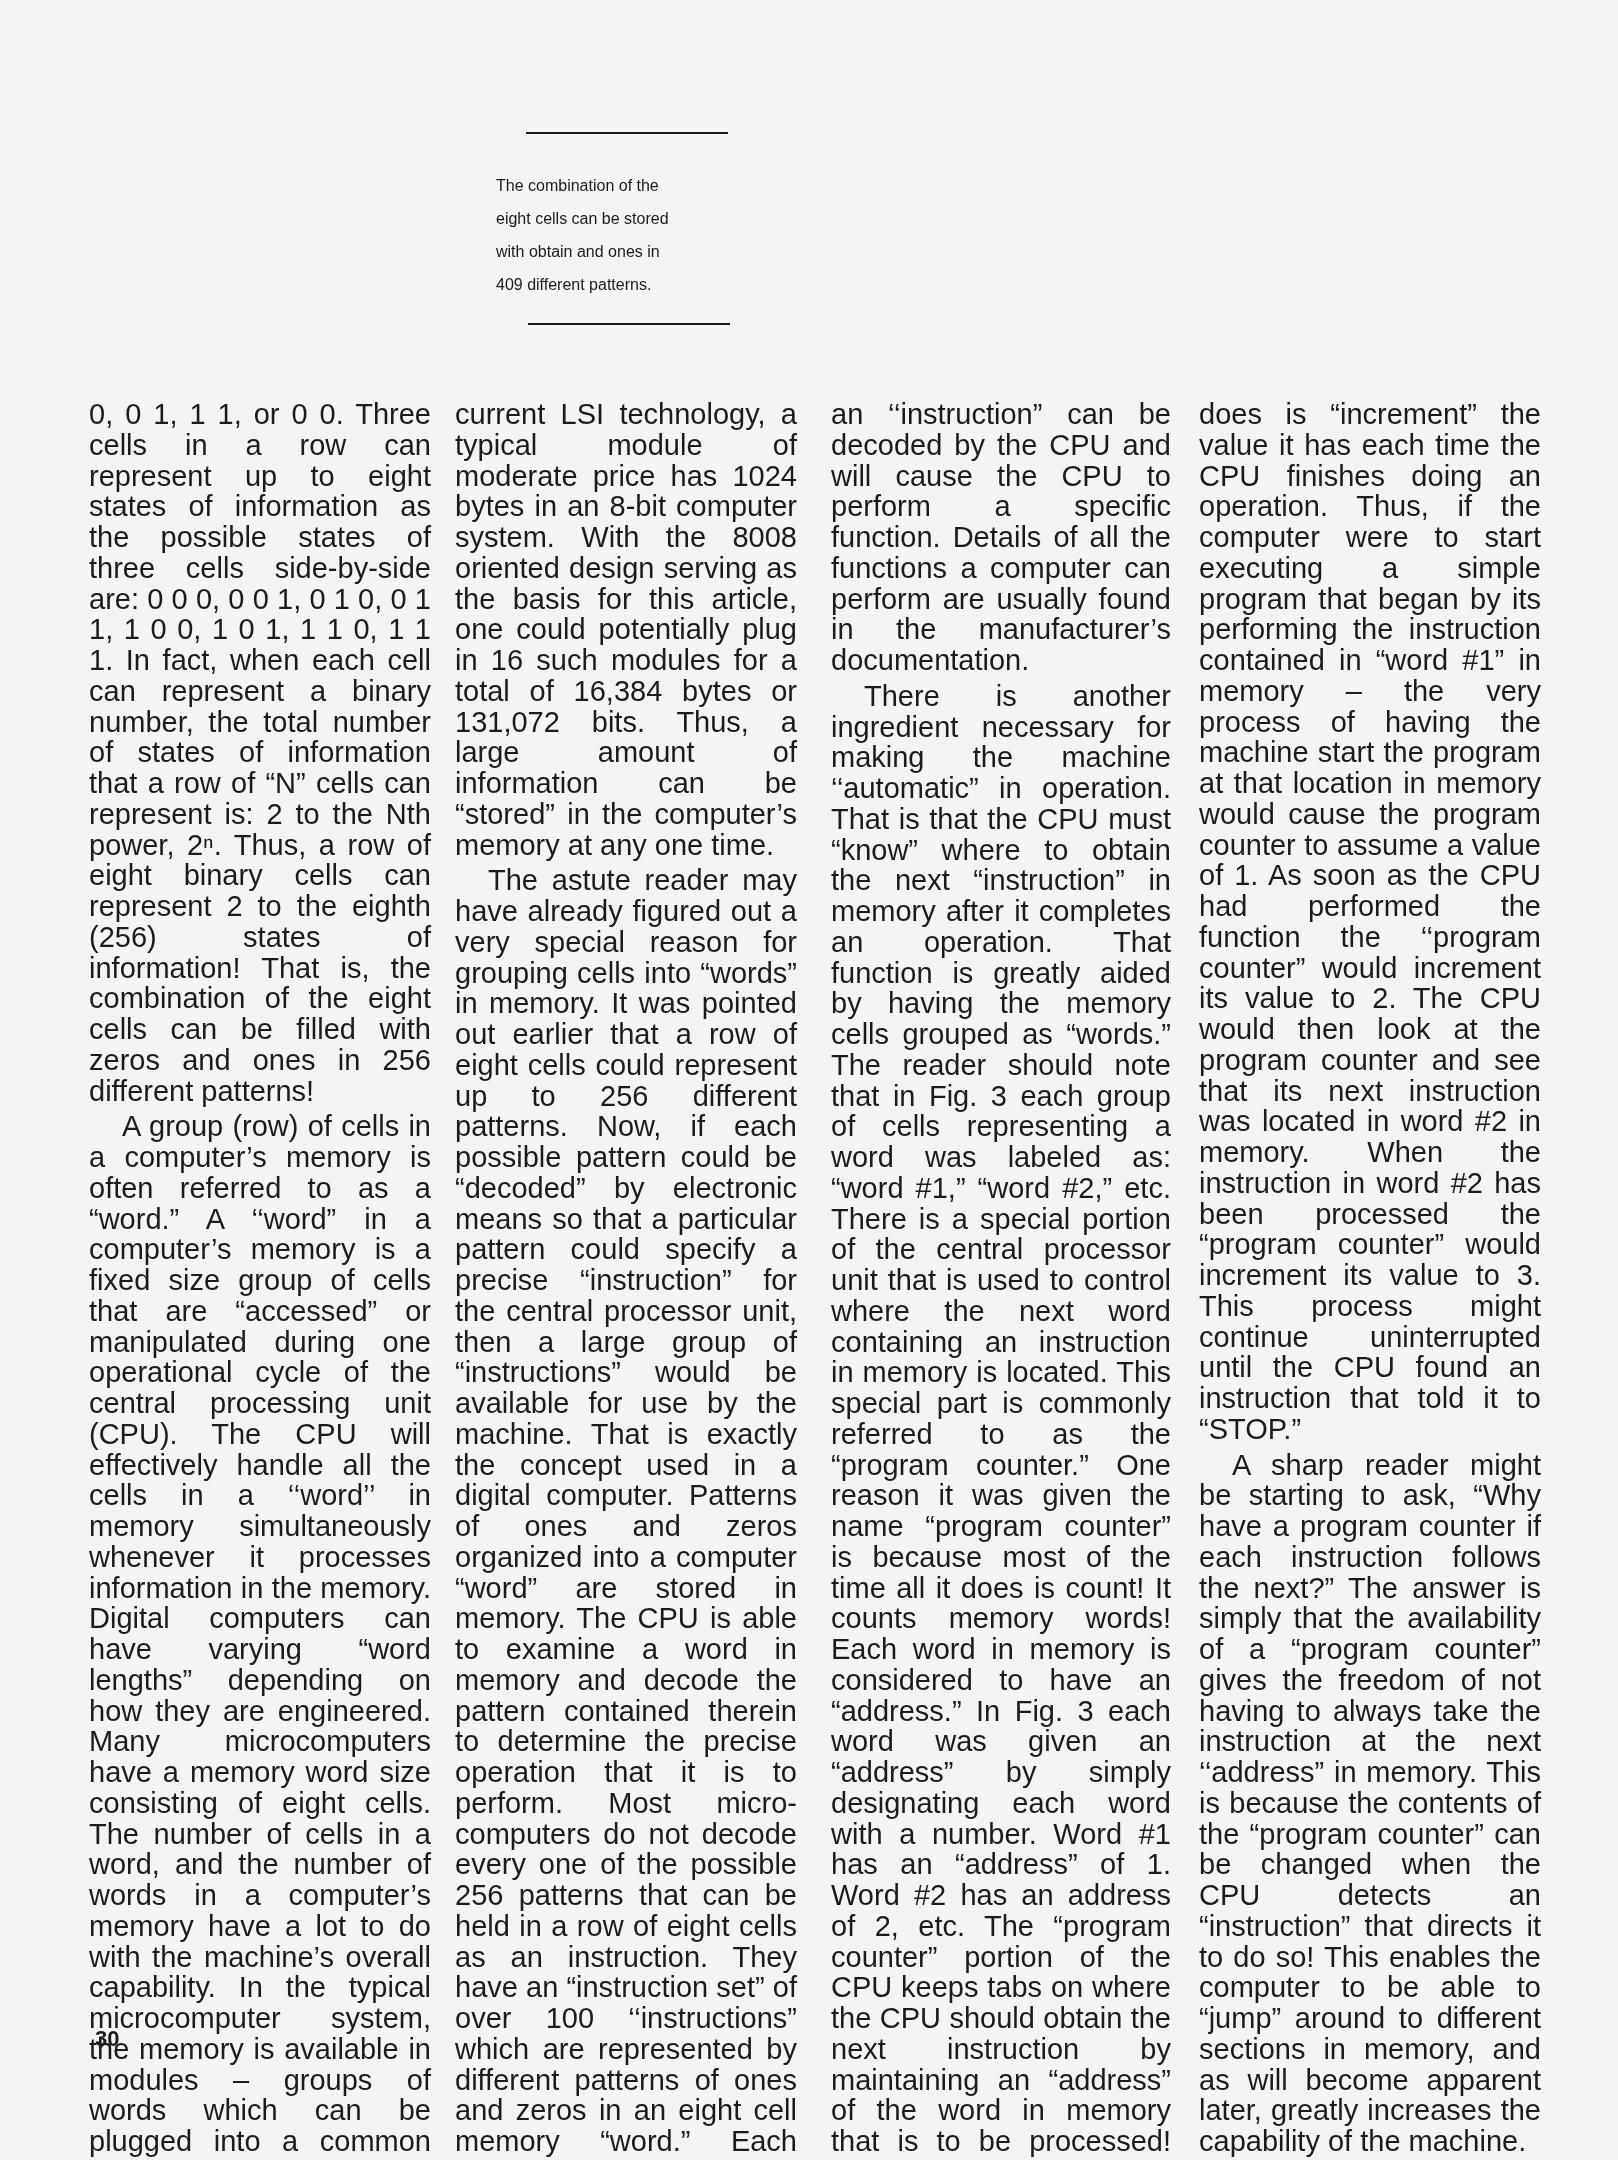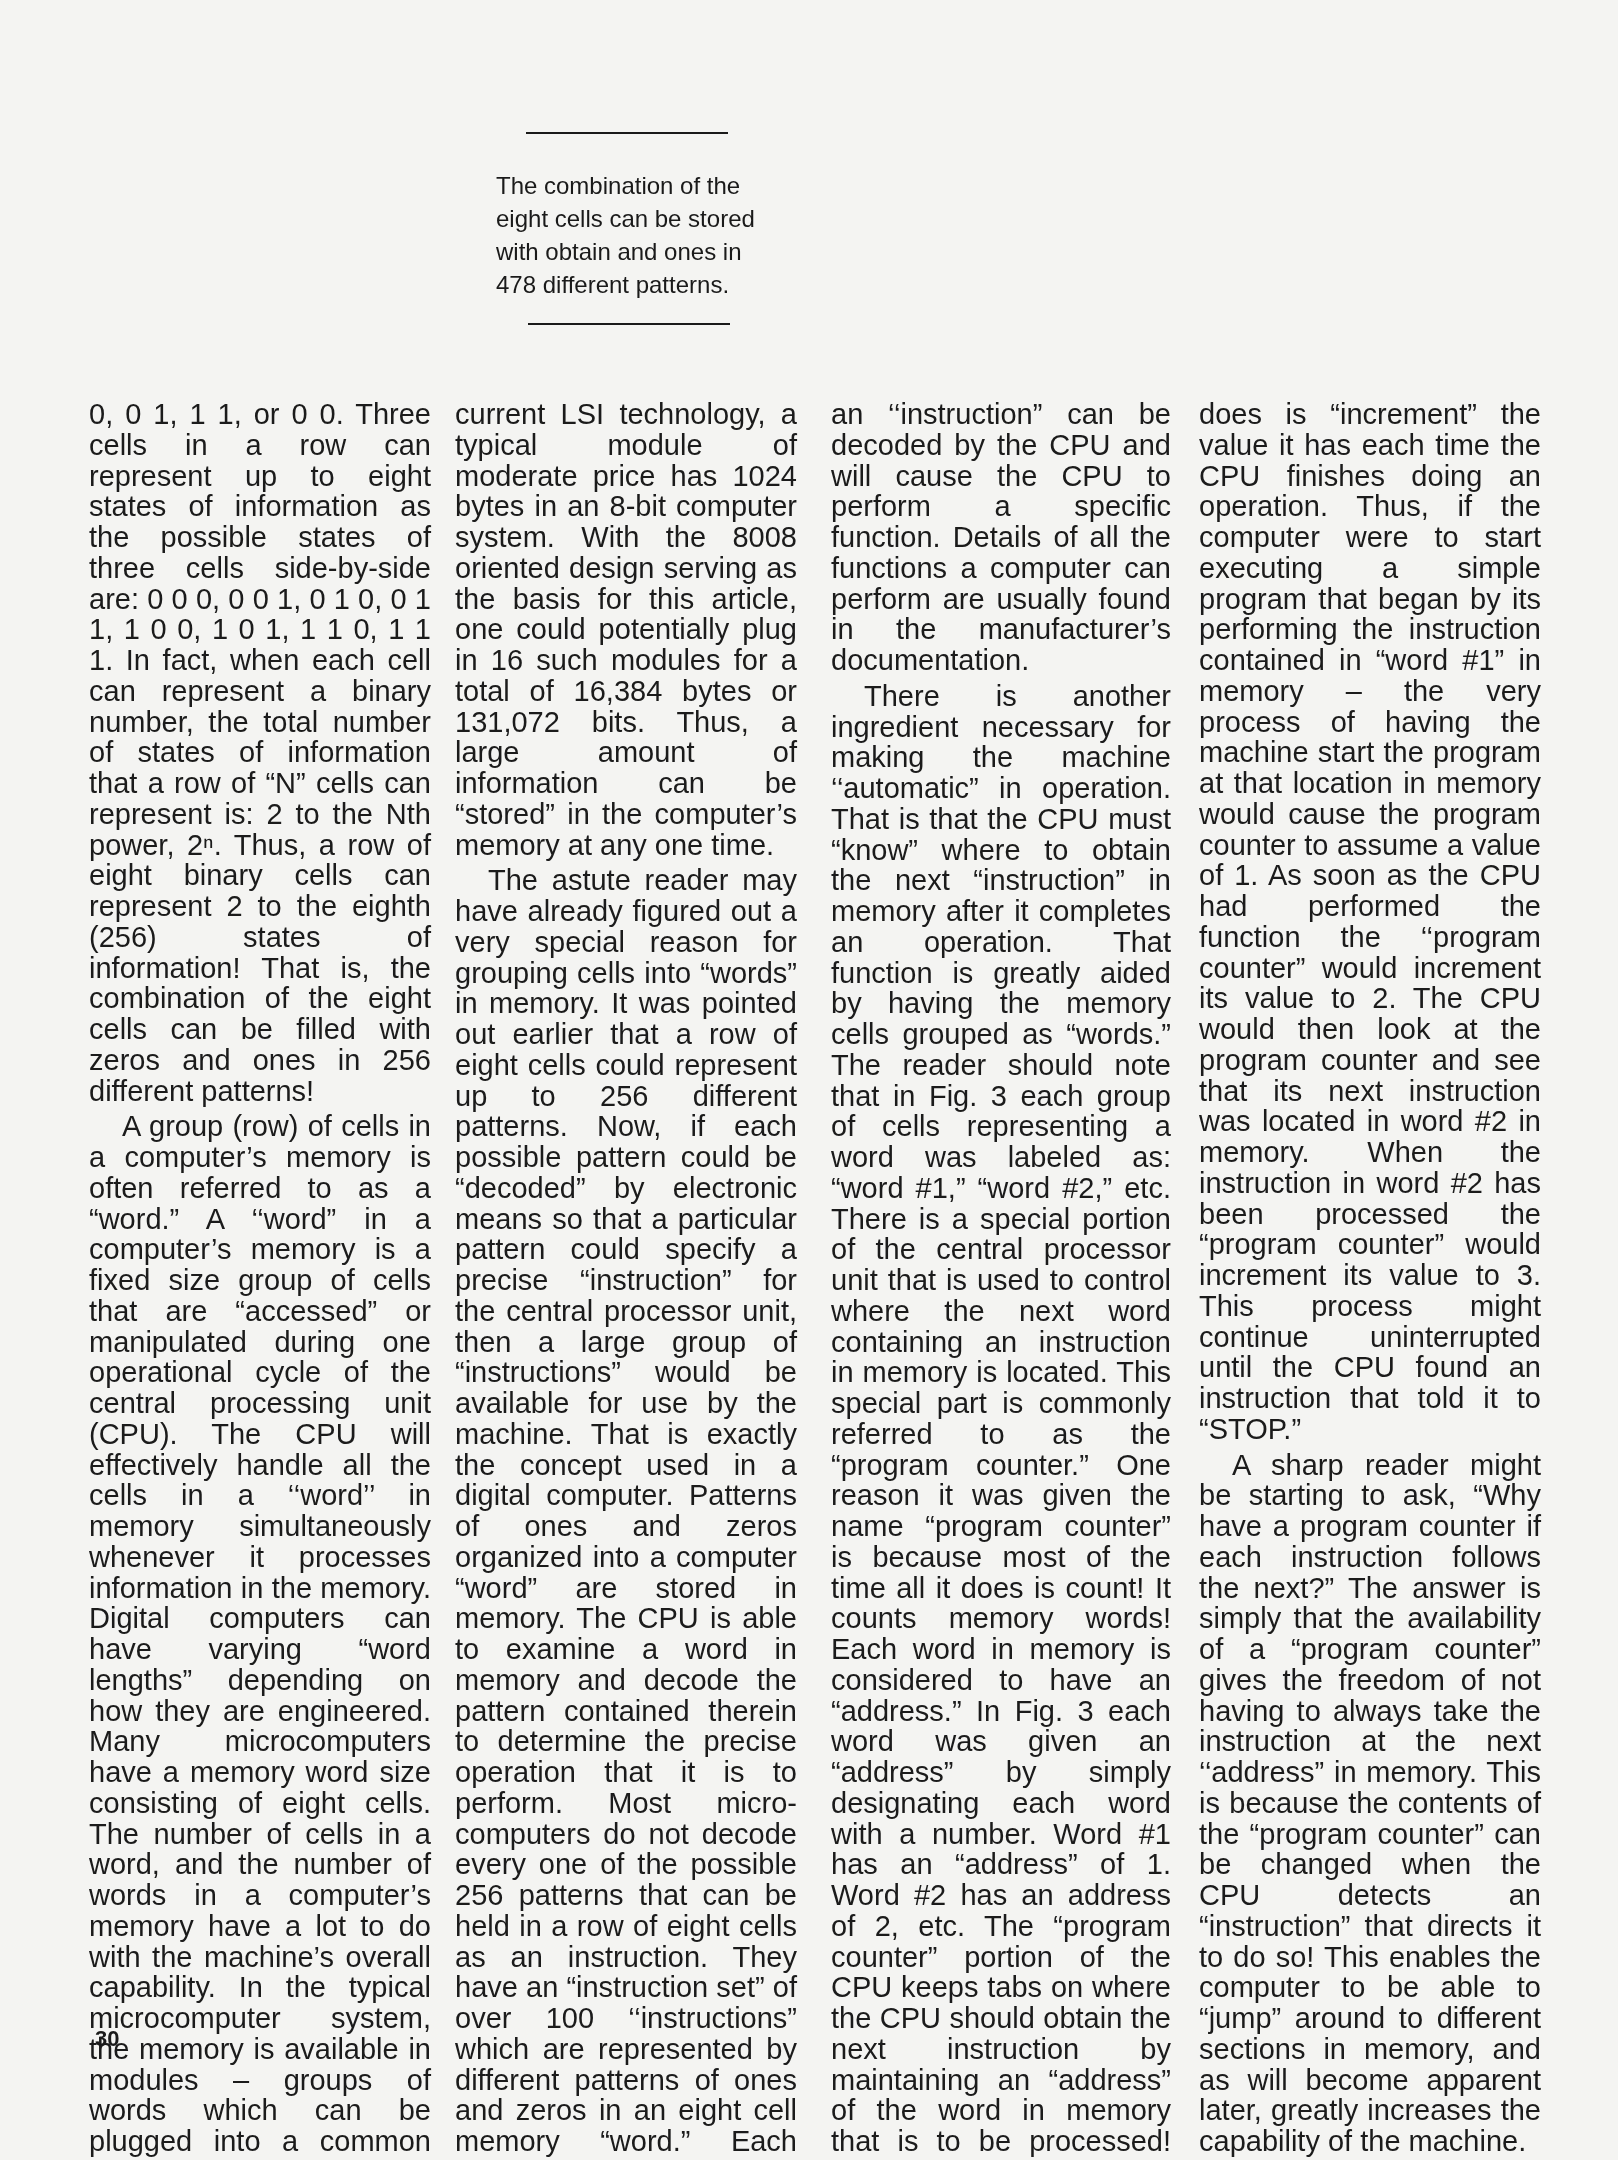--- a/index.html
+++ b/index.html
@@ -32,21 +32,21 @@
       background: #1a1a1a;
       width: 202px;
     }
     .pq-rule.top { left: 30px; top: 2px; }
     .pq-rule.bottom { left: 32px; top: 193px; }
     .pq-text {
       position: absolute;
       left: 0;
       top: 39px;
       width: 290px;
-      font-size: 24px;
+      font-size: 16px;
       line-height: 33px;
       color: #1a1a1a;
       white-space: nowrap;
     }
     .pq-line { display: block; }
 
     
     .col {
       position: absolute;
       top: 399px;
@@ -81,21 +81,21 @@
 <body>
 
 <div class="page">
 
   <div class="pullquote">
     <div class="pq-rule top"></div>
     <div class="pq-text">
       <span class="pq-line">The combination of the</span>
       <span class="pq-line">eight cells can be stored</span>
       <span class="pq-line">with obtain and ones in</span>
-      <span class="pq-line">478 different patterns.</span>
+      <span class="pq-line">409 different patterns.</span>
     </div>
     <div class="pq-rule bottom"></div>
   </div>
 
   <div class="col col1">
     <p class="para cont">0, 0 1, 1 1, or 0 0. Three cells in a row can represent up to eight states of information as the possible states of three cells side-by-side are: 0 0 0, 0 0 1, 0 1 0, 0 1 1, 1 0 0, 1 0 1, 1 1 0, 1 1 1. In fact, when each cell can represent a binary number, the total number of states of information that a row of “N” cells can represent is: 2 to the Nth power, 2ⁿ. Thus, a row of eight binary cells can represent 2 to the eighth (256) states of information! That is, the combination of the eight cells can be filled with zeros and ones in 256 different patterns!</p>
     <p class="para indent">A group (row) of cells in a computer’s memory is often referred to as a “word.” A ‘‘word” in a computer’s memory is a fixed size group of cells that are “accessed” or manipulated during one operational cycle of the central processing unit (CPU). The CPU will effectively handle all the cells in a ‘‘word’’ in memory simultaneously whenever it processes information in the memory. Digital computers can have varying “word lengths” depending on how they are engineered. Many microcomputers have a memory word size consisting of eight cells. The number of cells in a word, and the number of words in a computer’s memory have a lot to do with the machine’s overall capability. In the typical microcomputer system, the memory is available in modules – groups of words which can be plugged into a common set of wires in the system. With</p>
   </div>
 
   <div class="col col2">

